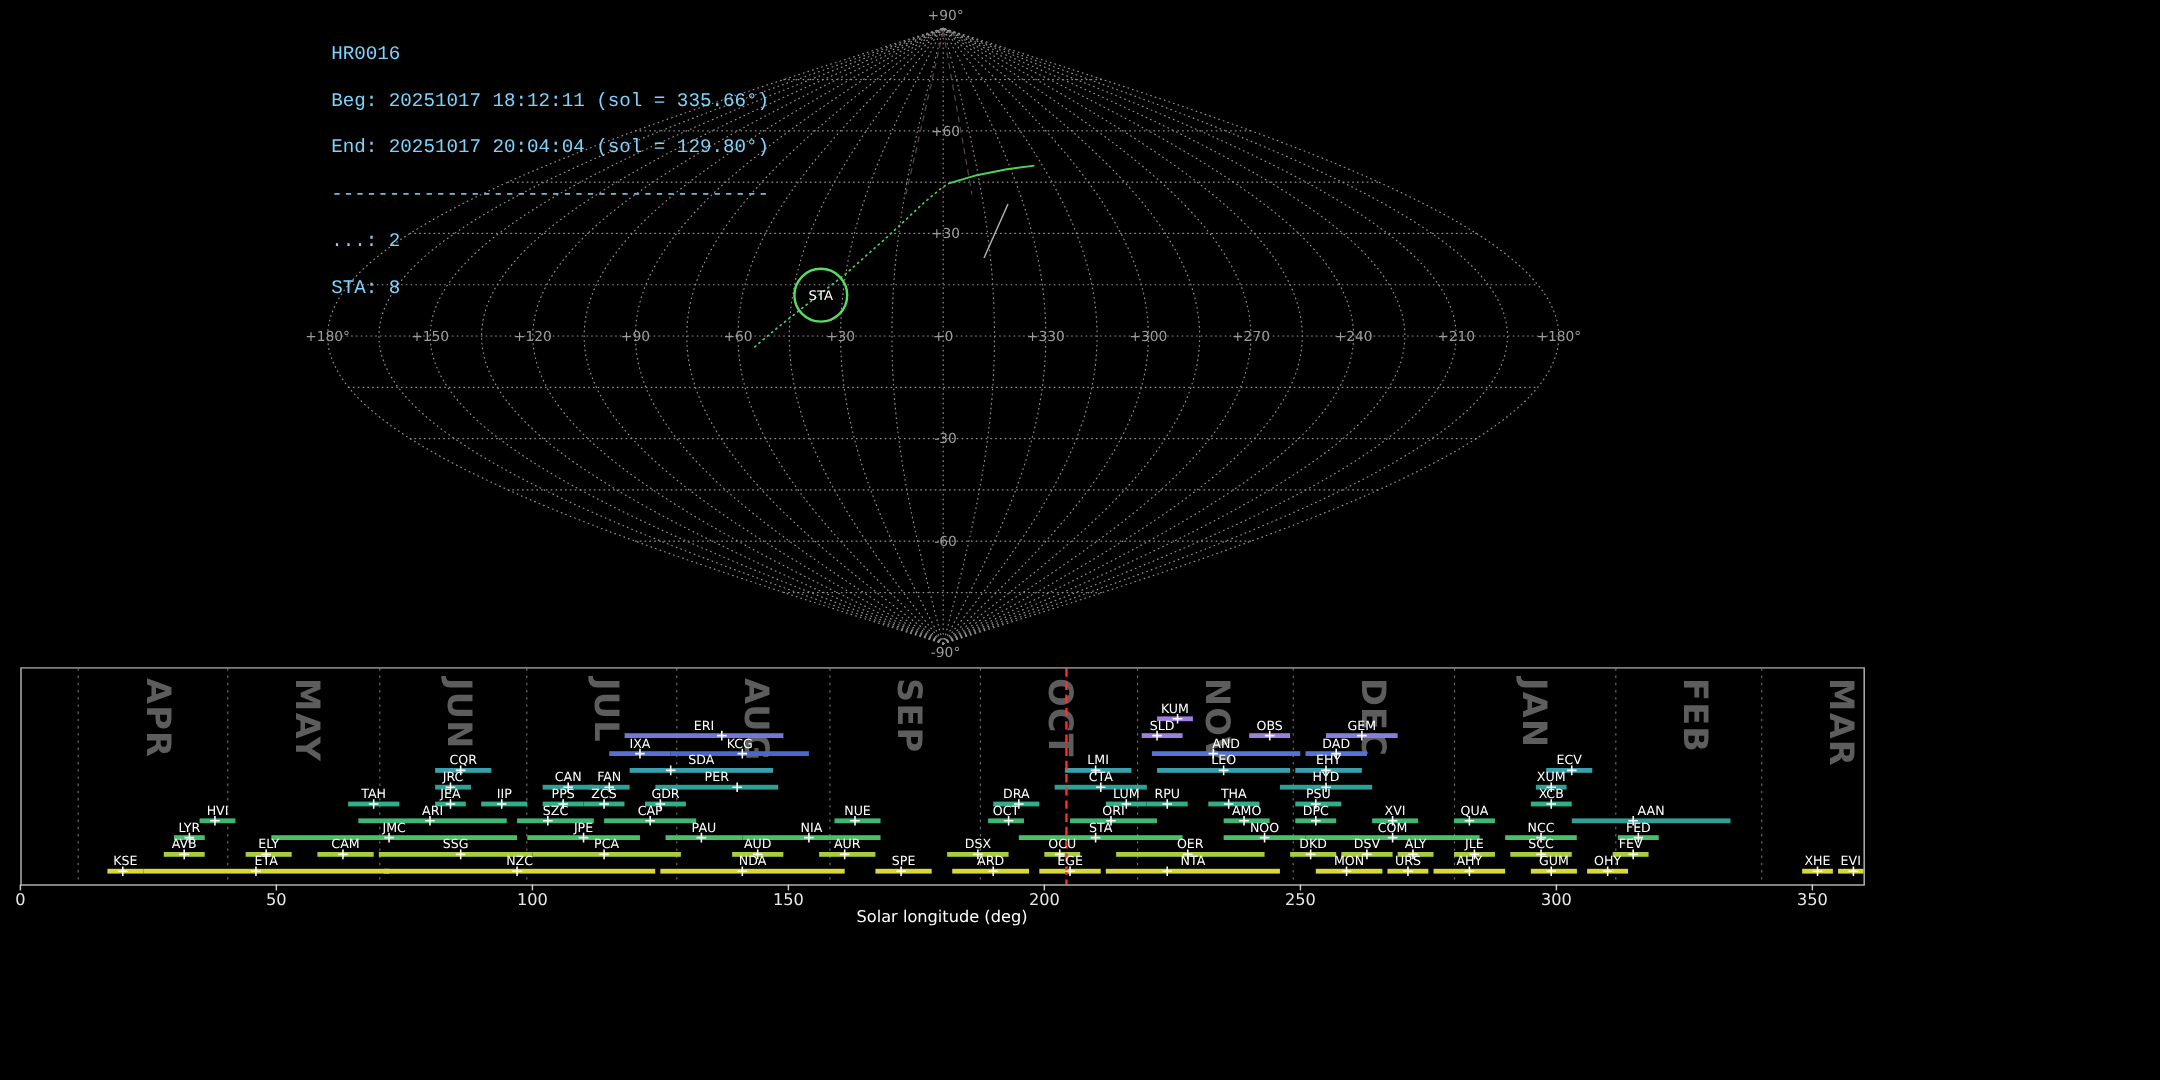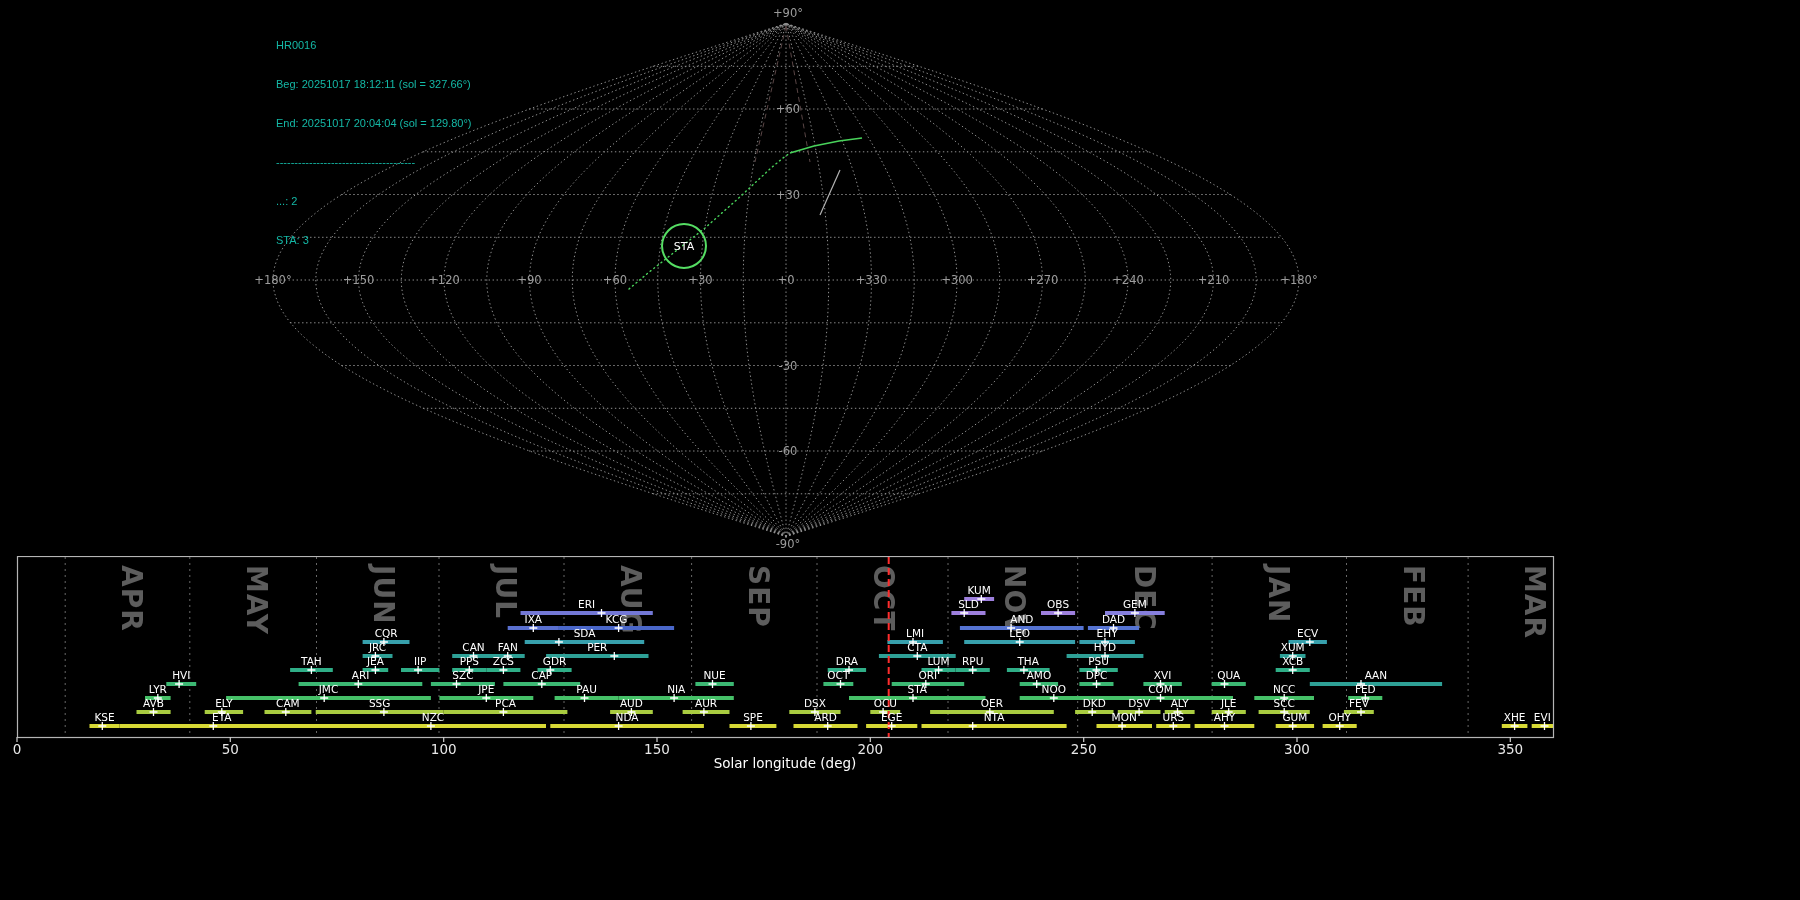--- a/index.html
+++ b/index.html
@@ -1,20 +1,20 @@
 <!DOCTYPE html>
 <html><head>
 <meta charset="utf-8">
 <style>
   html,body{margin:0;padding:0;background:#000;}
   body{width:1800px;height:900px;position:relative;overflow:hidden;font-family:"DejaVu Sans",sans-serif;}
   #sky,#timeline{position:absolute;left:0;display:block;}
   #sky{top:0;}
   #timeline{top:556px;}
-  #info{position:absolute;left:276px;top:13px;color:#14b8a6;font-family:Liberation Sans, sans-serif;font-size:11px;line-height:13px;white-space:pre;}
+  #info{position:absolute;left:276px;top:13px;color:#7dd3fc;font-family:Liberation Mono, monospace;font-size:16px;line-height:13px;white-space:pre;}
   .grid{stroke:#909090;stroke-width:1;stroke-dasharray:0.6 3.4;stroke-linecap:round;fill:none;}
   svg text{user-select:none;font-family:"DejaVu Sans",sans-serif;}
 </style>
 </head>
 <body>
 
 <svg id="sky" width="1800" height="556" viewBox="0 0 1800 556">
     <line x1="653.2" y1="493.8" x2="918.8" y2="493.8" class="grid"></line>
     <line x1="529.5" y1="451.0" x2="1042.5" y2="451.0" class="grid"></line>
     <line x1="423.3" y1="408.3" x2="1148.7" y2="408.3" class="grid"></line>
@@ -381,18 +381,18 @@
     <text x="1083.7" y="198" text-anchor="middle" fill="#e8e8e8" font-size="13.5">250</text>
     <line x1="1297.0" y1="181" x2="1297.0" y2="186" stroke="#cfcfcf" stroke-width="1.2"></line>
     <text x="1297.0" y="198" text-anchor="middle" fill="#e8e8e8" font-size="13.5">300</text>
     <line x1="1510.3" y1="181" x2="1510.3" y2="186" stroke="#cfcfcf" stroke-width="1.2"></line>
     <text x="1510.3" y="198" text-anchor="middle" fill="#e8e8e8" font-size="13.5">350</text>
     <text x="785.0" y="212" text-anchor="middle" fill="#ffffff" font-size="13.5">Solar longitude (deg)</text>
   </svg>
 
 <div id="info">
   <div>HR0016</div>
-  <div>Beg: 20251017 18:12:11 (sol = 327.66°)</div>
+  <div>Beg: 20251017 18:12:11 (sol = 335.66°)</div>
   <div>End: 20251017 20:04:04 (sol = 129.80°)</div>
   <div>--------------------------------------</div>
   <div>...: 2</div>
-  <div>STA: 3</div>
+  <div>STA: 8</div>
 </div>
 
 </body></html>

